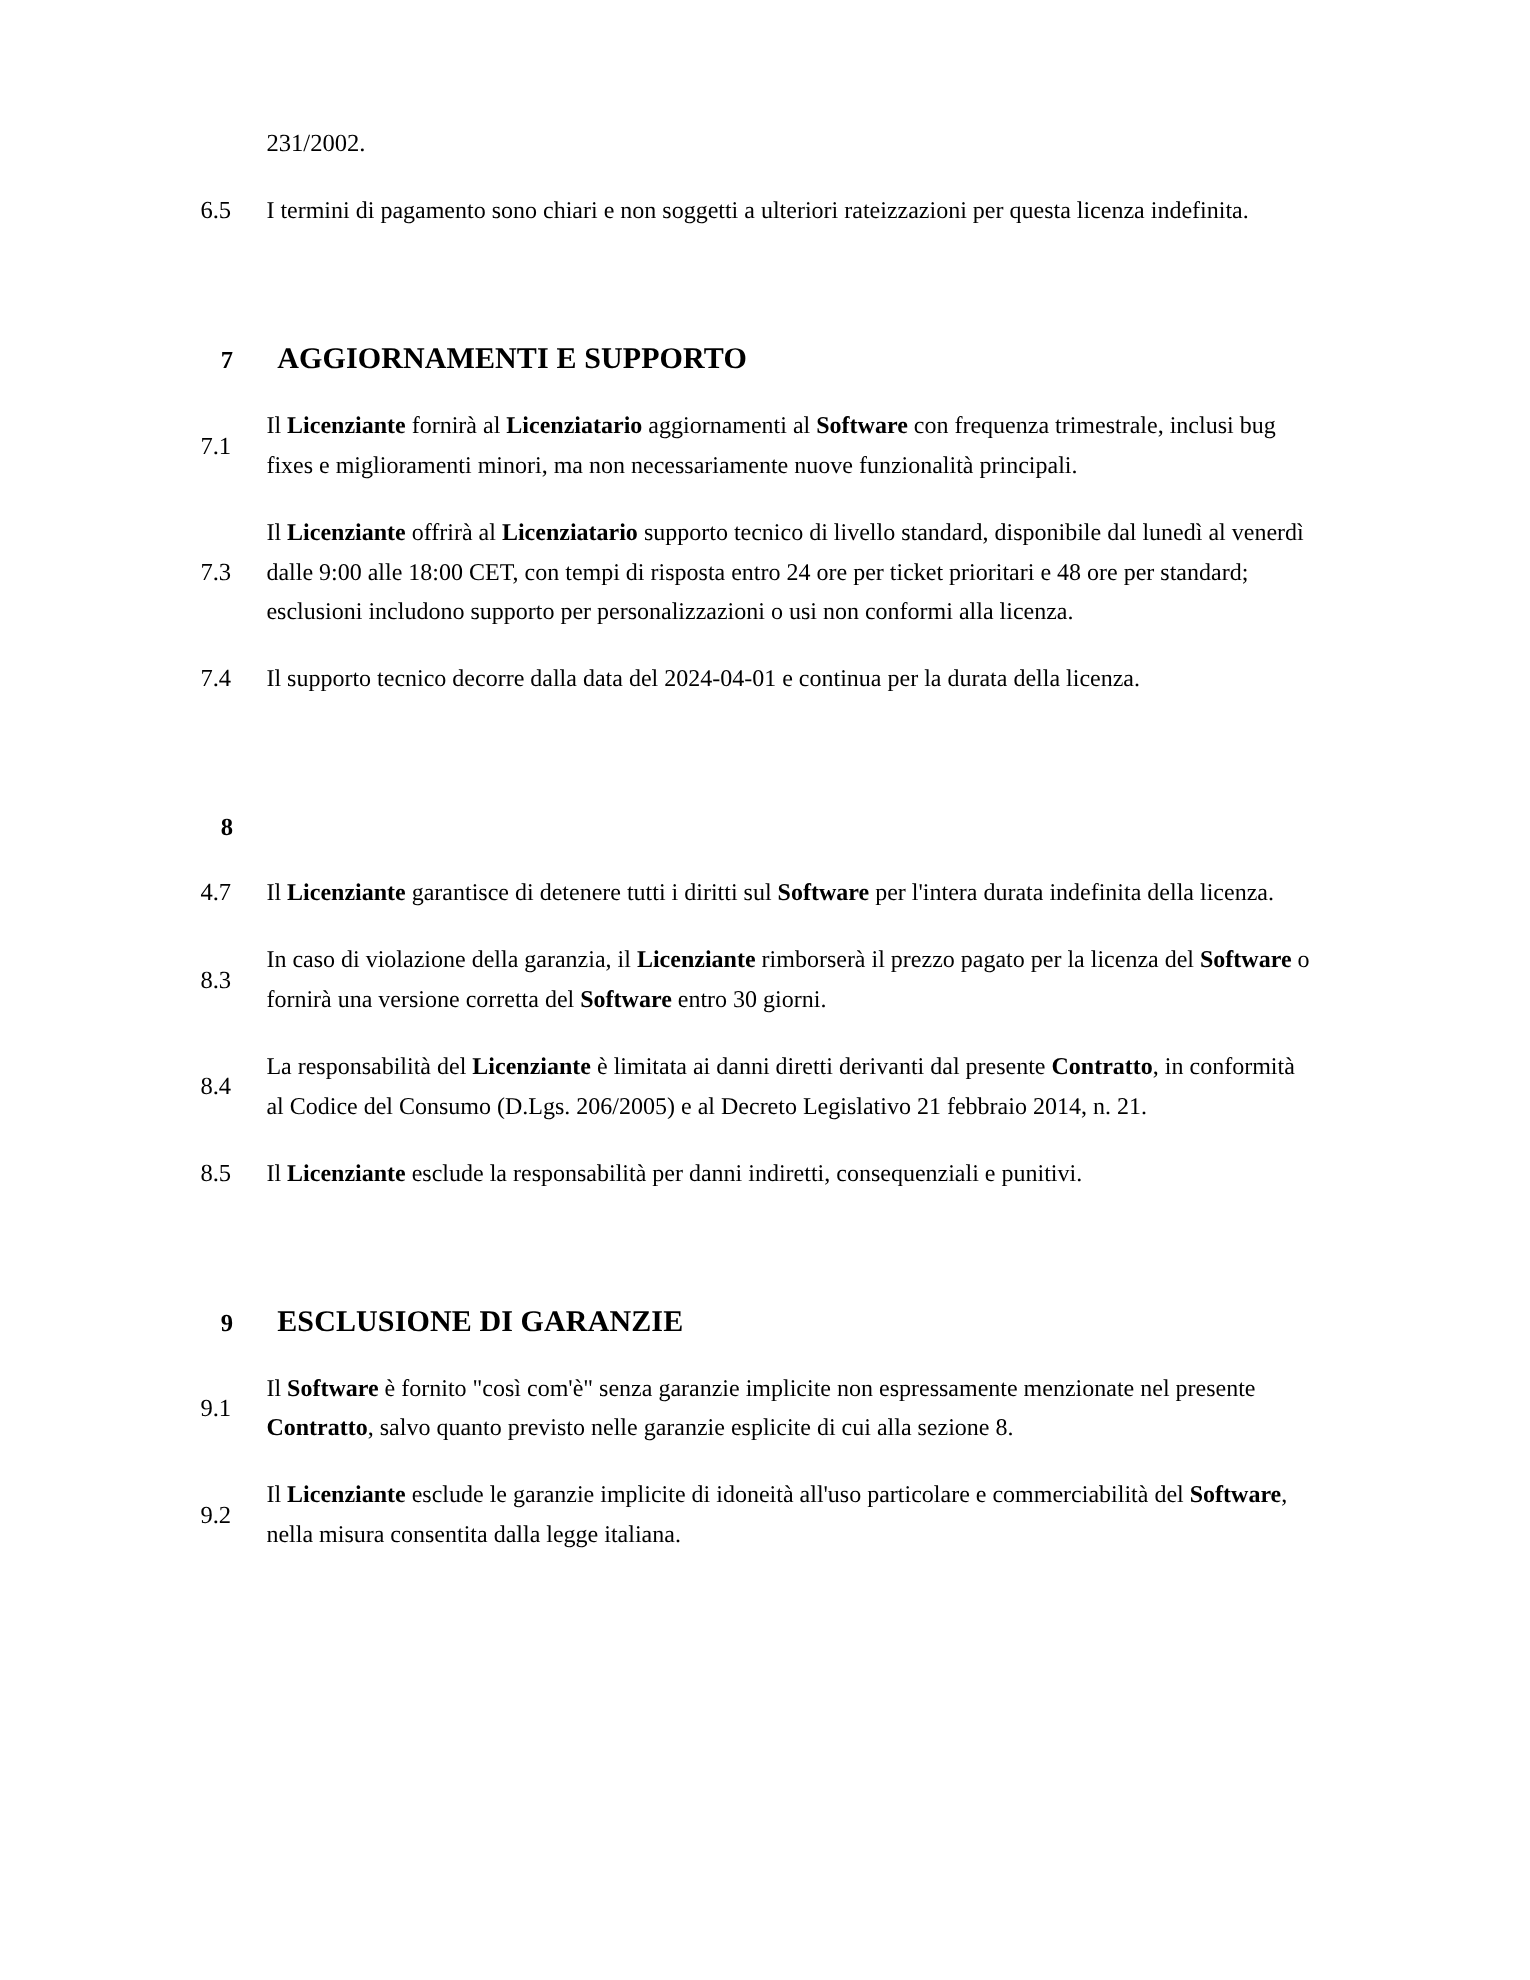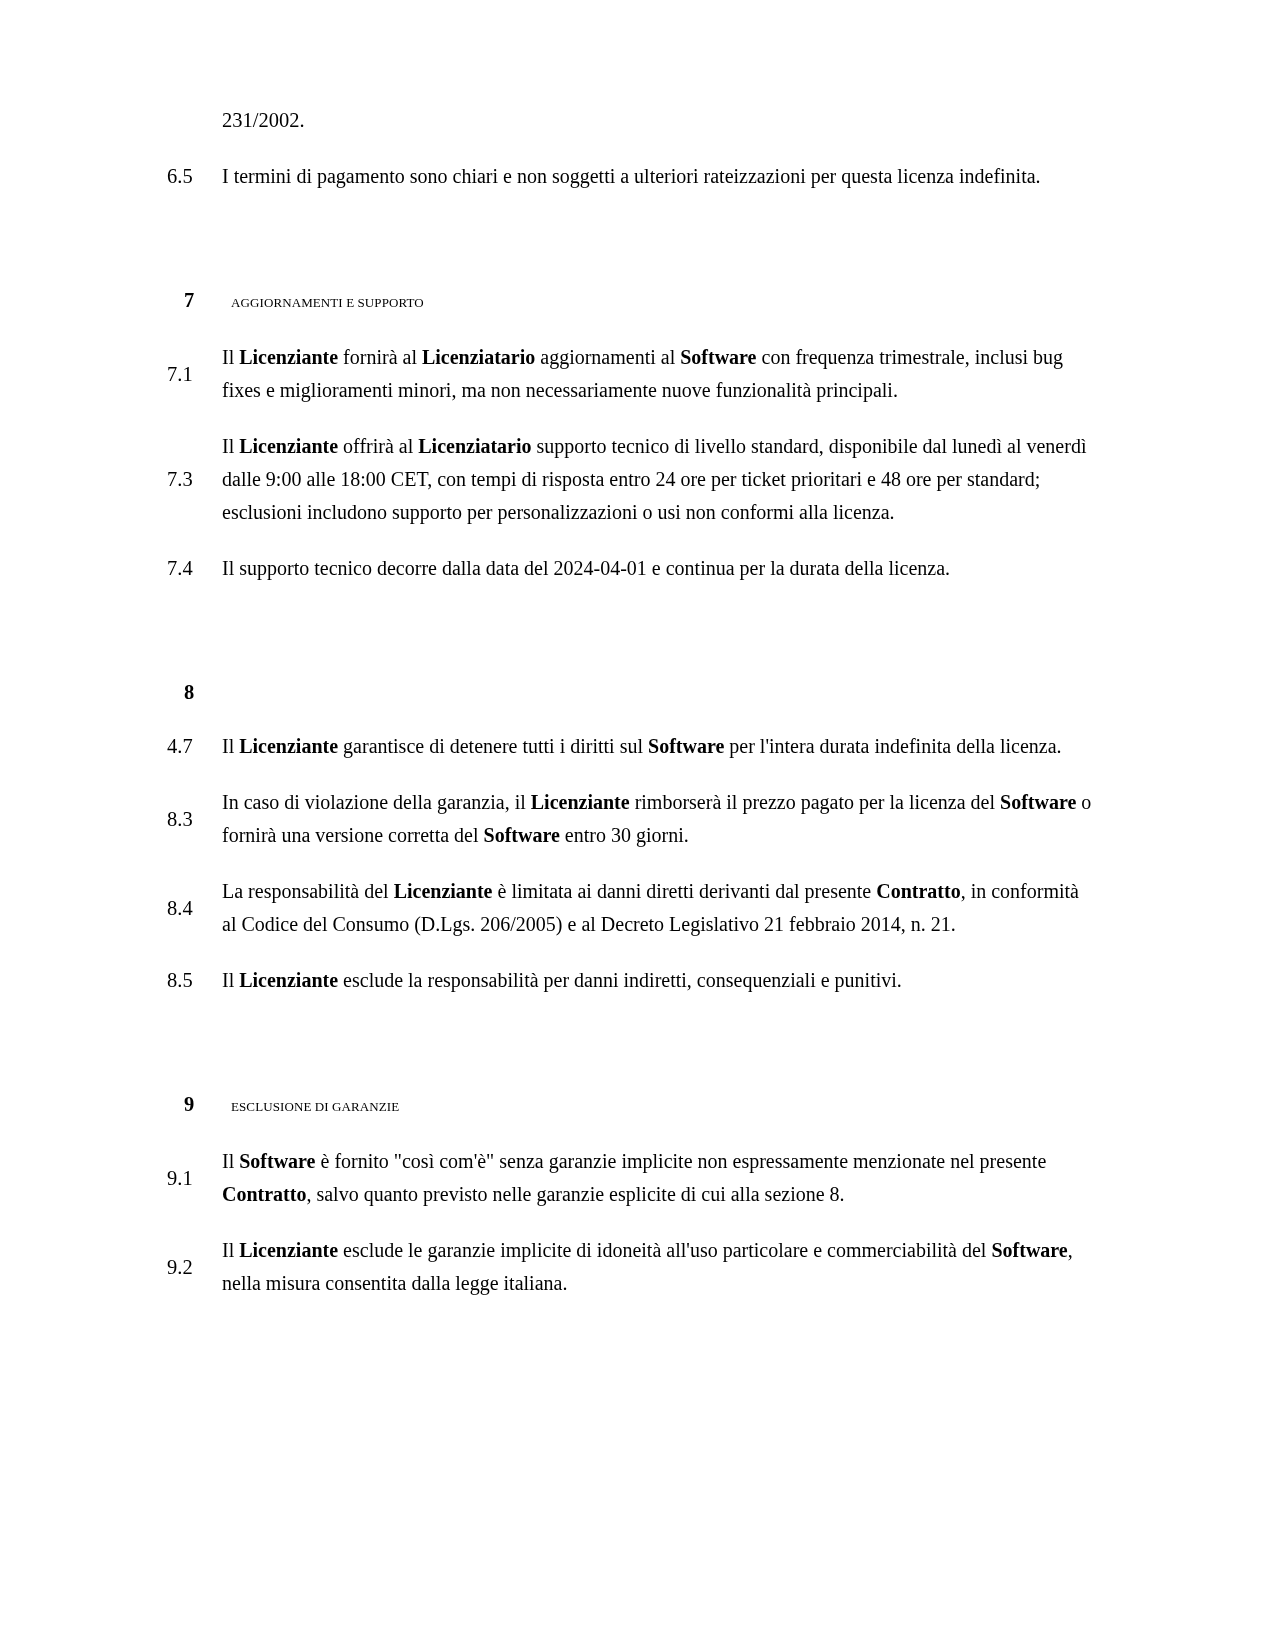--- a/index.html
+++ b/index.html
@@ -65,22 +65,22 @@
     margin-bottom: 12px;
   }
   .section-heading .sec-number {
     flex: 0 0 47px;
     margin-left: 17px;
     font-size: 20.5px;
     font-weight: 700;
     line-height: 30px;
   }
   .section-heading .sec-title {
-    font-size: 13px;
-    font-weight: 400;
+    font-size: 25px;
+    font-weight: 700;
     line-height: 30px;
     letter-spacing: 0.1px;
   }
 
   .gap-before-section { height: 34px; }
   .gap-tail { height: 20px; }
 </style>
 </head>
 <body>
 

